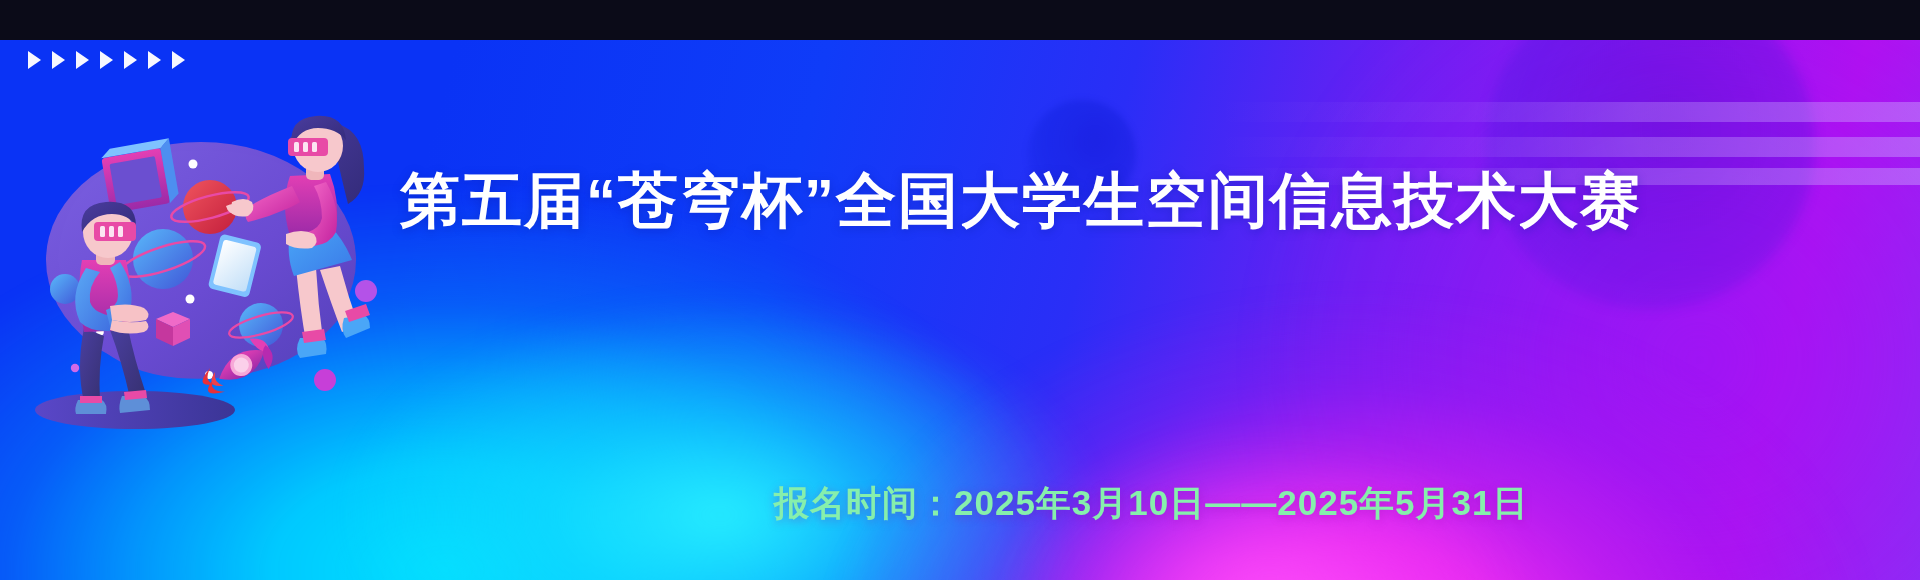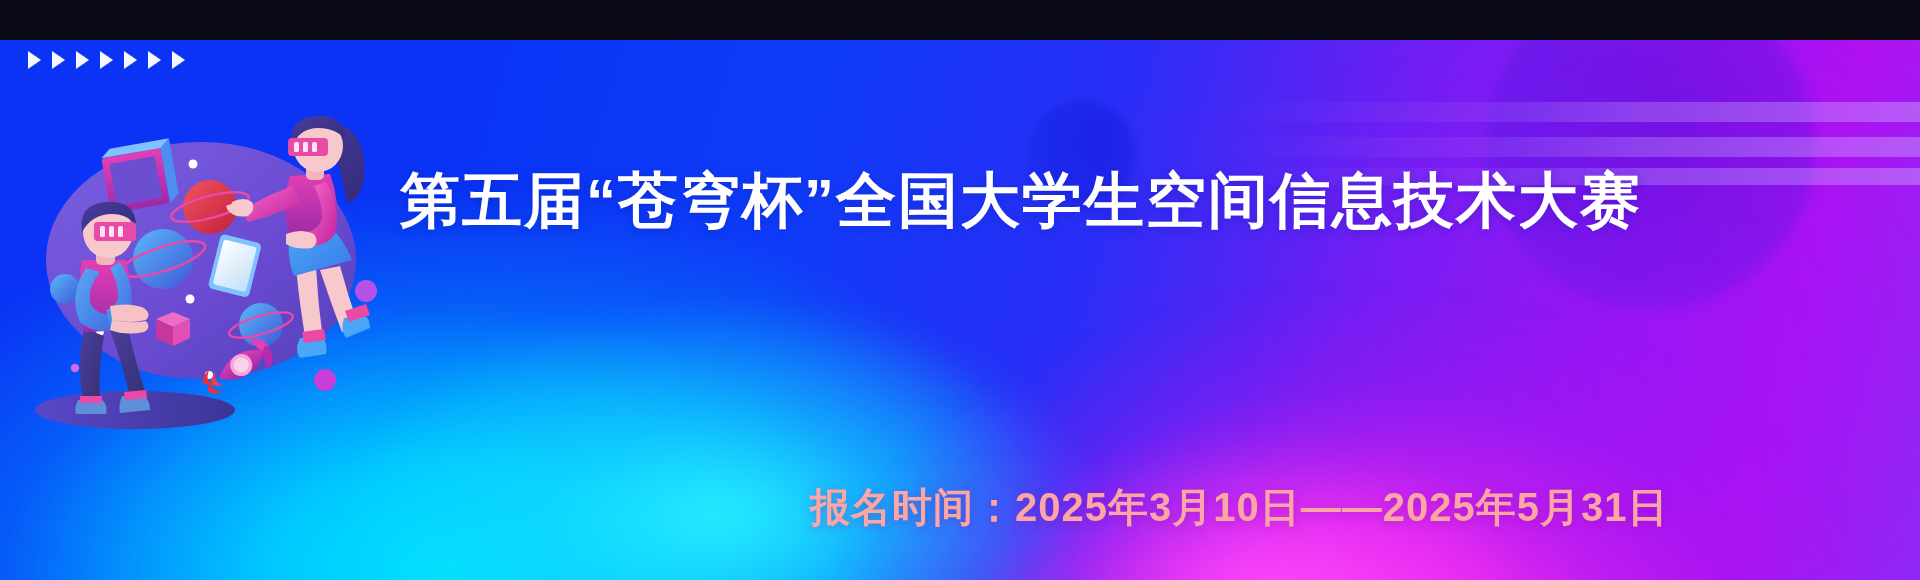--- a/index.html
+++ b/index.html
@@ -190,24 +190,24 @@
     color: #ffffff;
     font-size: 40px;
     font-weight: normal;
     letter-spacing: 3.5px;
     margin-top: 22px;
     white-space: nowrap;
     text-shadow: 0 2px 8px rgba(10,30,160,0.25);
   }
   .date-line {
     position: absolute;
-    left: 810px;
+    left: 774px;
     top: 440px;
-    color: #fca5a5;
-    font-size: 40px;
+    color: #86efac;
+    font-size: 35px;
     font-weight: bold;
     letter-spacing: 1px;
     white-space: nowrap;
     text-shadow: 0 2px 10px rgba(150,10,160,0.35);
   }
 
   
   .illustration {
     position: absolute;
     left: 18px;

